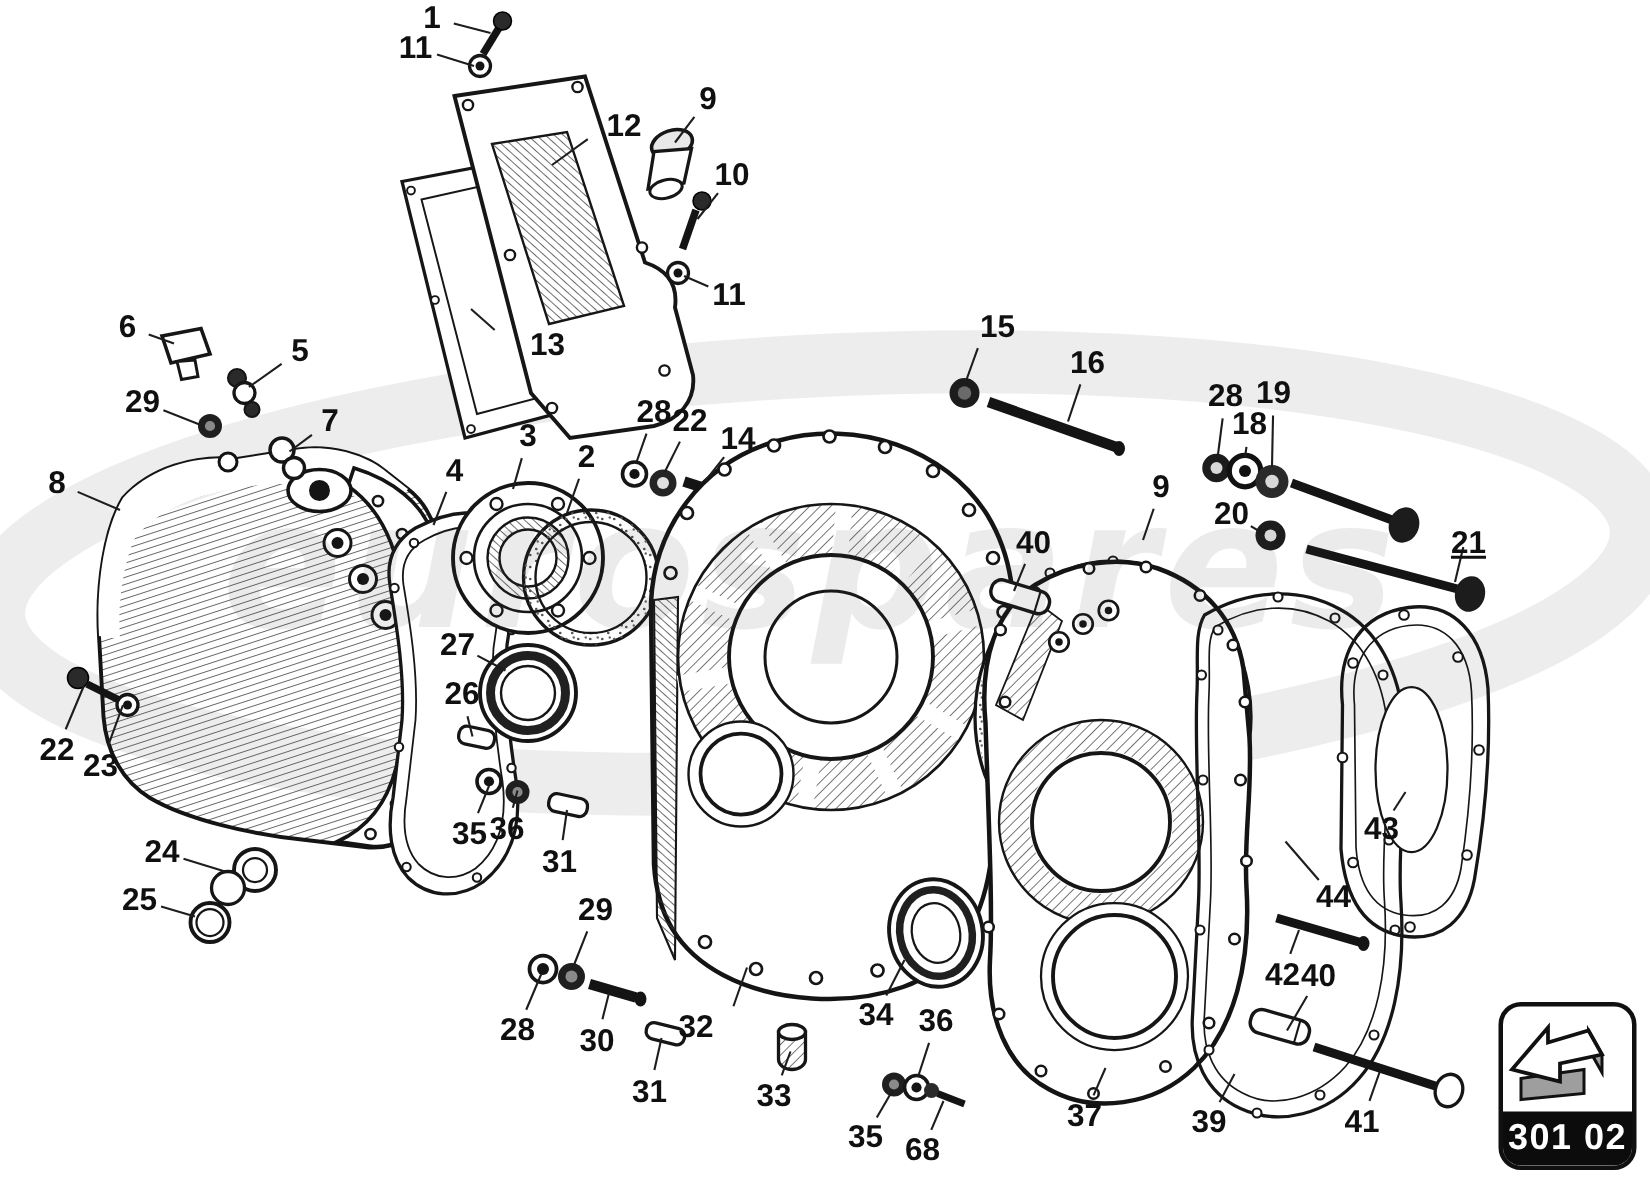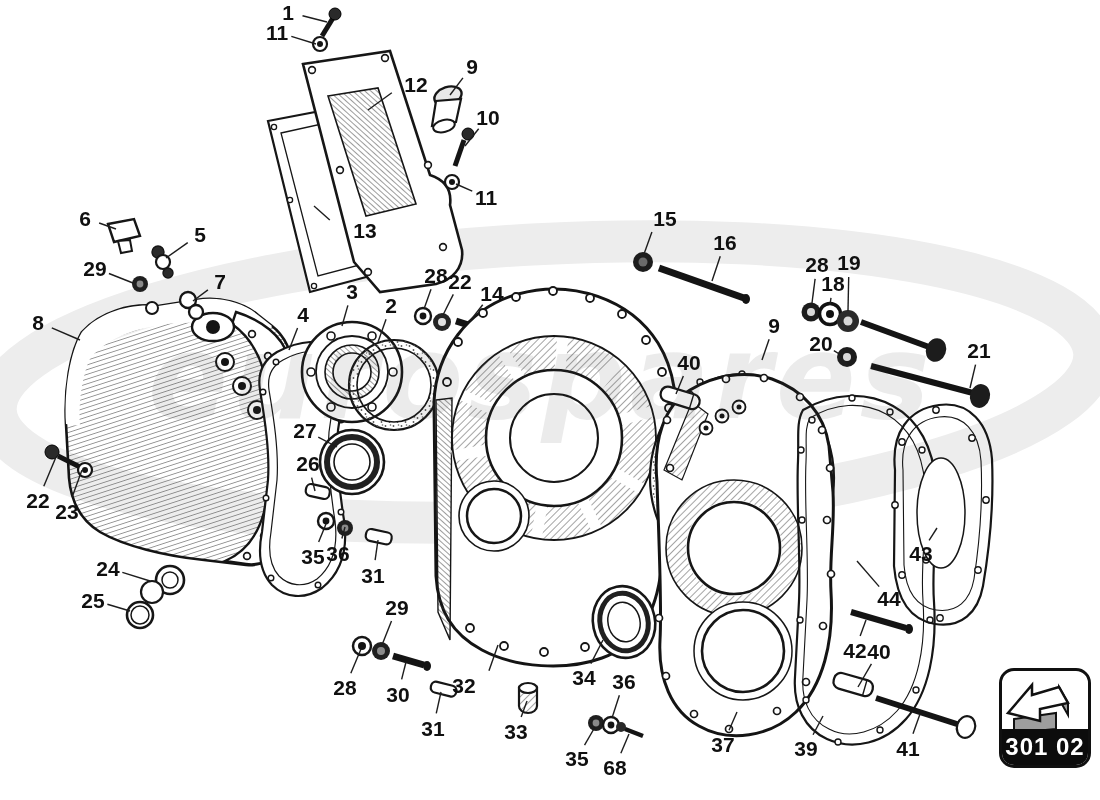--- a/index.html
+++ b/index.html
@@ -8,21 +8,21 @@
   #art,#leader-svg{position:absolute;left:0;top:0;width:1100px;height:800px;}
   #leader-svg line{stroke:#1d1d1d;stroke-width:1.4;}
   .watermark{position:absolute;left:148px;top:308px;width:820px;
              font-family:"DejaVu Sans",sans-serif;font-weight:bold;font-style:italic;
              font-size:118px;letter-spacing:4px;color:rgba(60,60,60,0.10);
              white-space:nowrap;pointer-events:none;user-select:none;}
   #callout-layer{position:absolute;left:0;top:0;width:1100px;height:800px;}
   .callout{position:absolute;transform:translate(-50%,-50%);font-weight:bold;
            font-size:21px;color:#101010;line-height:1;
            font-family:"Liberation Sans",sans-serif;}
-  .badge{position:absolute;left:999px;top:668px;width:92px;height:100px;background:#fff;
+  .badge{position:absolute;left:999px;top:668px;width:92px;height:112px;background:#fff;
          border:3px solid #101010;border-radius:15px;overflow:hidden;box-sizing:border-box;}
   .badge-icon{position:absolute;left:0;top:0;width:86px;height:70px;}
   .badge-band{position:absolute;left:0;bottom:0;width:100%;height:36px;background:#0c0c0c;
               color:#fff;display:flex;align-items:center;justify-content:center;
               font-weight:bold;font-size:24px;letter-spacing:1px;}
 </style>
 </head>
 <body>
 
 <div id="stage">
@@ -517,21 +517,21 @@
       <div class="callout" style="left: 391px; top: 305px;">2</div>
       <div class="callout" style="left: 352px; top: 291px;">3</div>
       <div class="callout" style="left: 303px; top: 314px;">4</div>
       <div class="callout" style="left: 665px; top: 218px;">15</div>
       <div class="callout" style="left: 725px; top: 242px;">16</div>
       <div class="callout" style="left: 817px; top: 264px;">28</div>
       <div class="callout" style="left: 849px; top: 262px;">19</div>
       <div class="callout" style="left: 833px; top: 283px;">18</div>
       <div class="callout" style="left: 774px; top: 325px;">9</div>
       <div class="callout" style="left: 821px; top: 343px;">20</div>
-      <div class="callout" style="left: 979px; top: 350px;">21</div>
+      <div class="callout" style="left: 979px; top: 362px; text-decoration: underline;">21</div>
       <div class="callout" style="left: 689px; top: 362px;">40</div>
       <div class="callout" style="left: 38px; top: 500px;">22</div>
       <div class="callout" style="left: 67px; top: 511px;">23</div>
       <div class="callout" style="left: 305px; top: 430px;">27</div>
       <div class="callout" style="left: 308px; top: 463px;">26</div>
       <div class="callout" style="left: 108px; top: 568px;">24</div>
       <div class="callout" style="left: 93px; top: 600px;">25</div>
       <div class="callout" style="left: 313px; top: 556px;">35</div>
       <div class="callout" style="left: 338px; top: 553px;">36</div>
       <div class="callout" style="left: 373px; top: 575px;">31</div>

